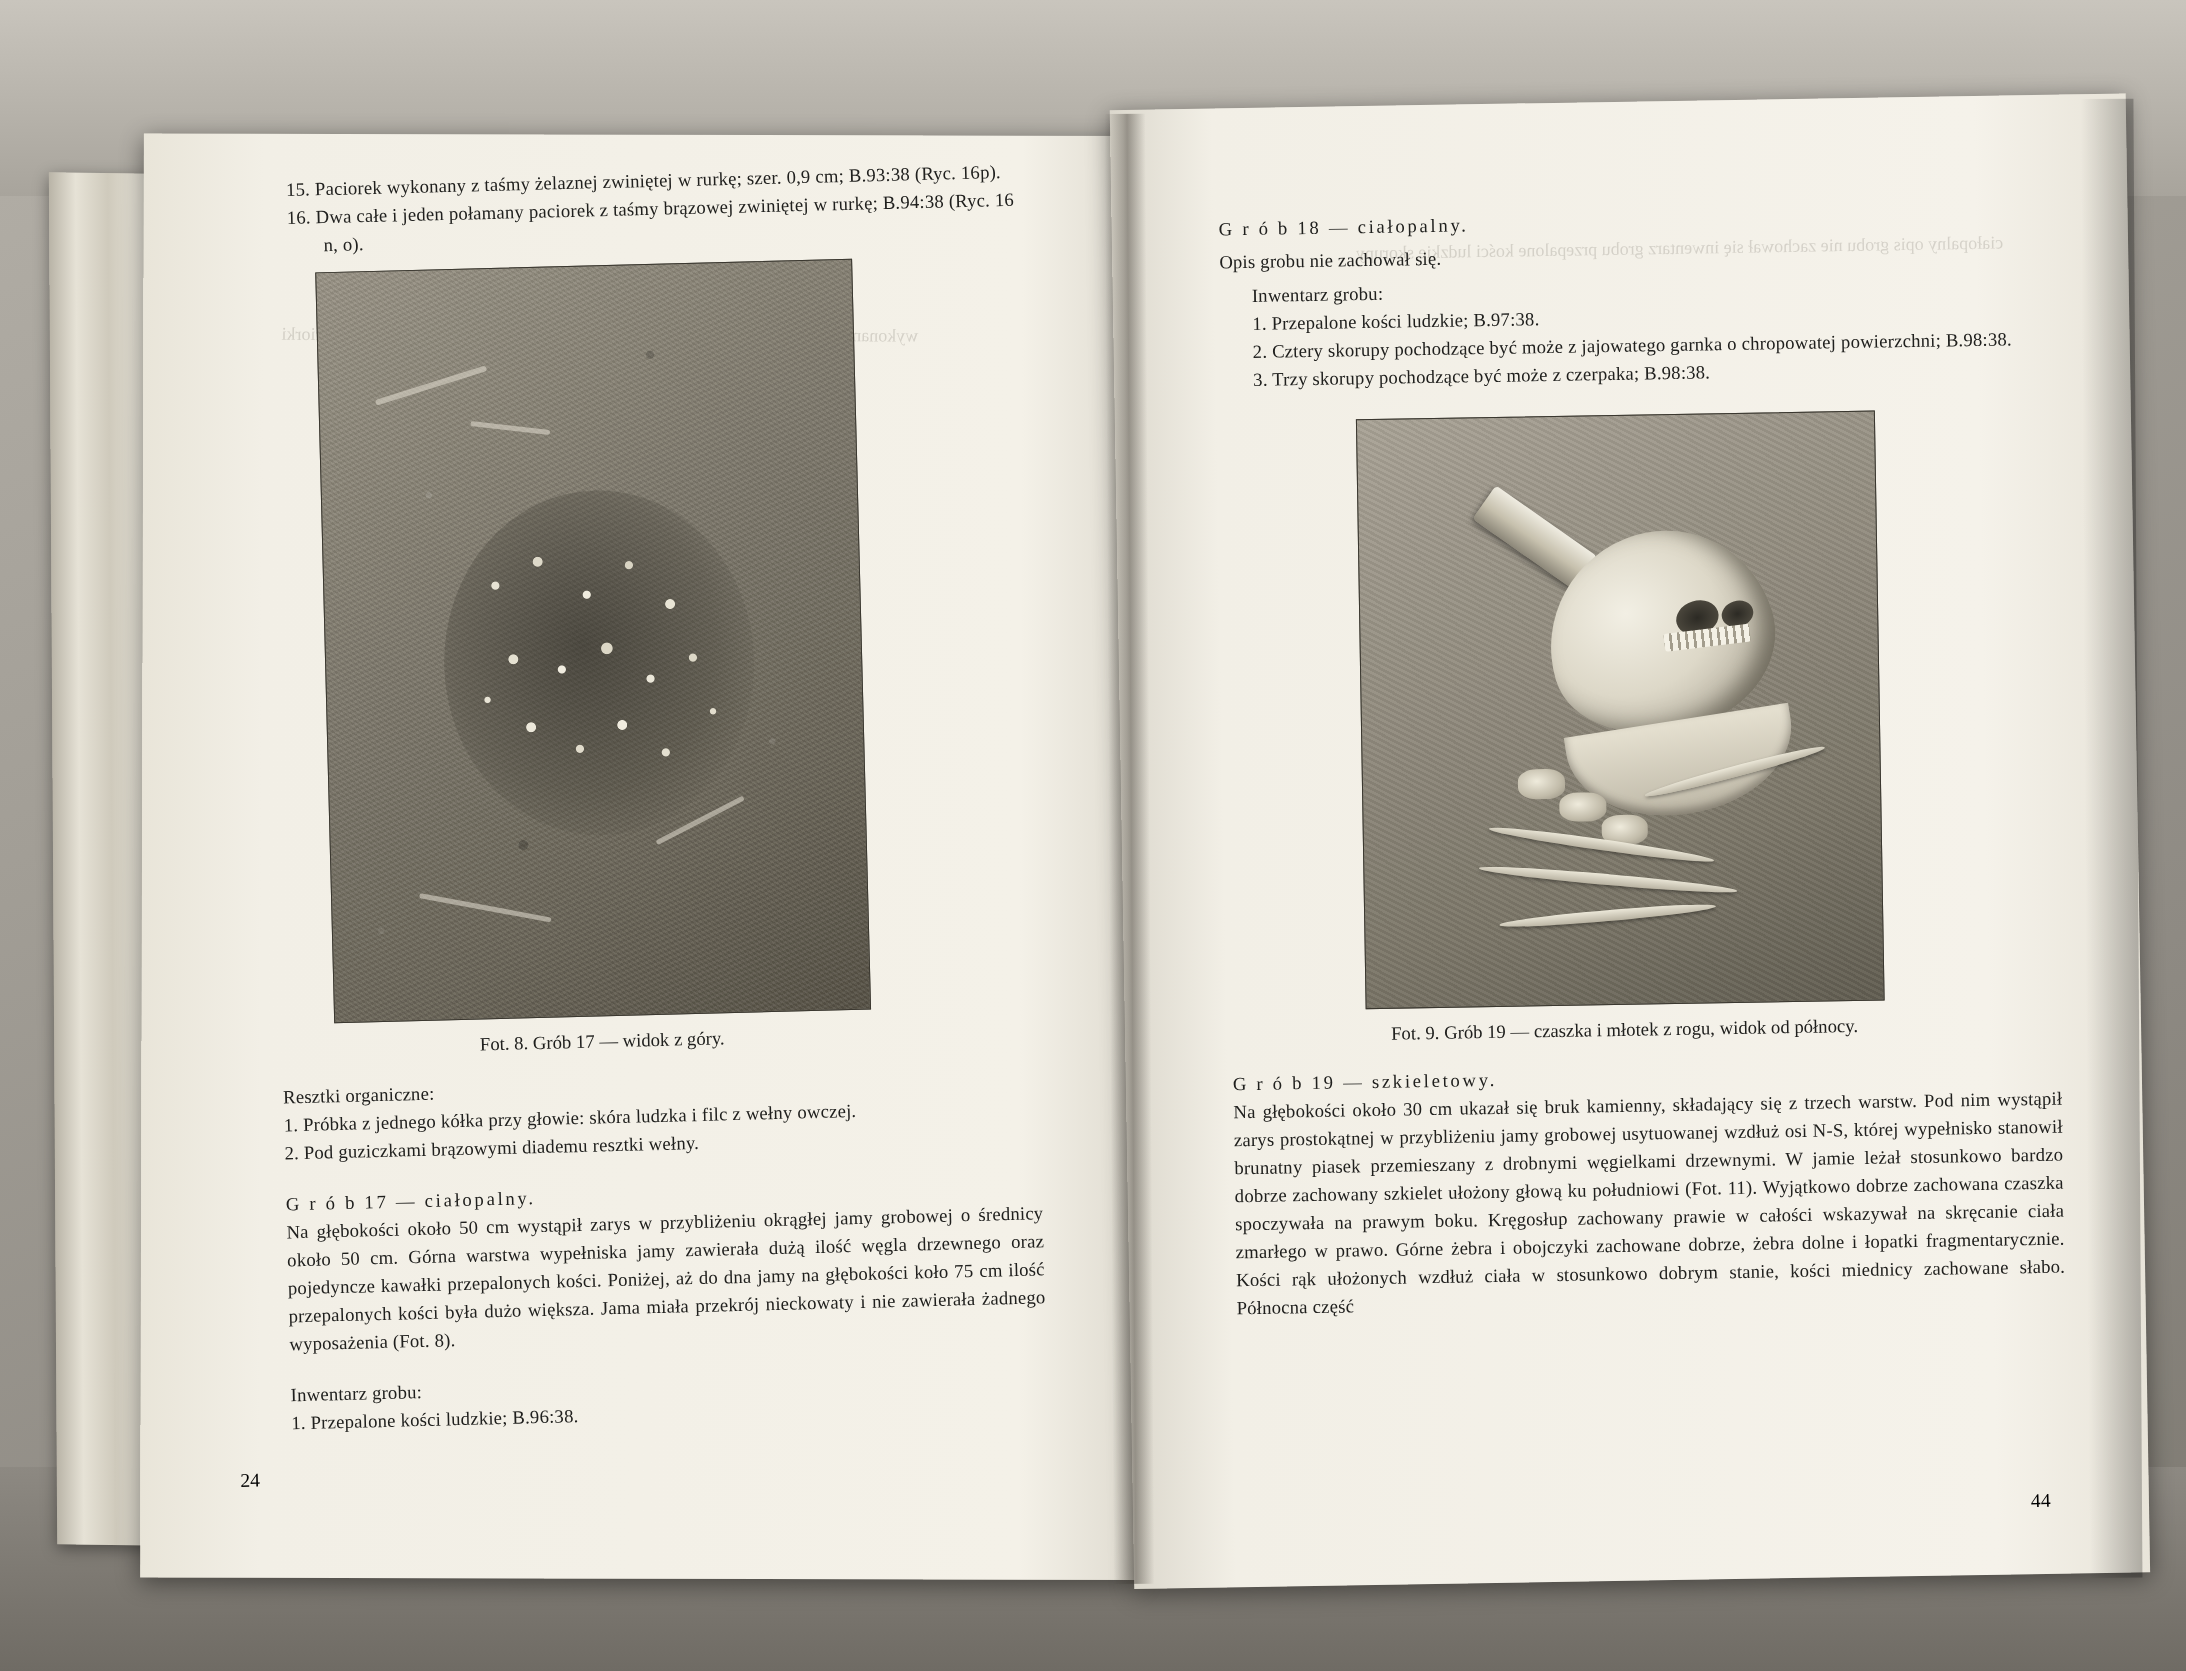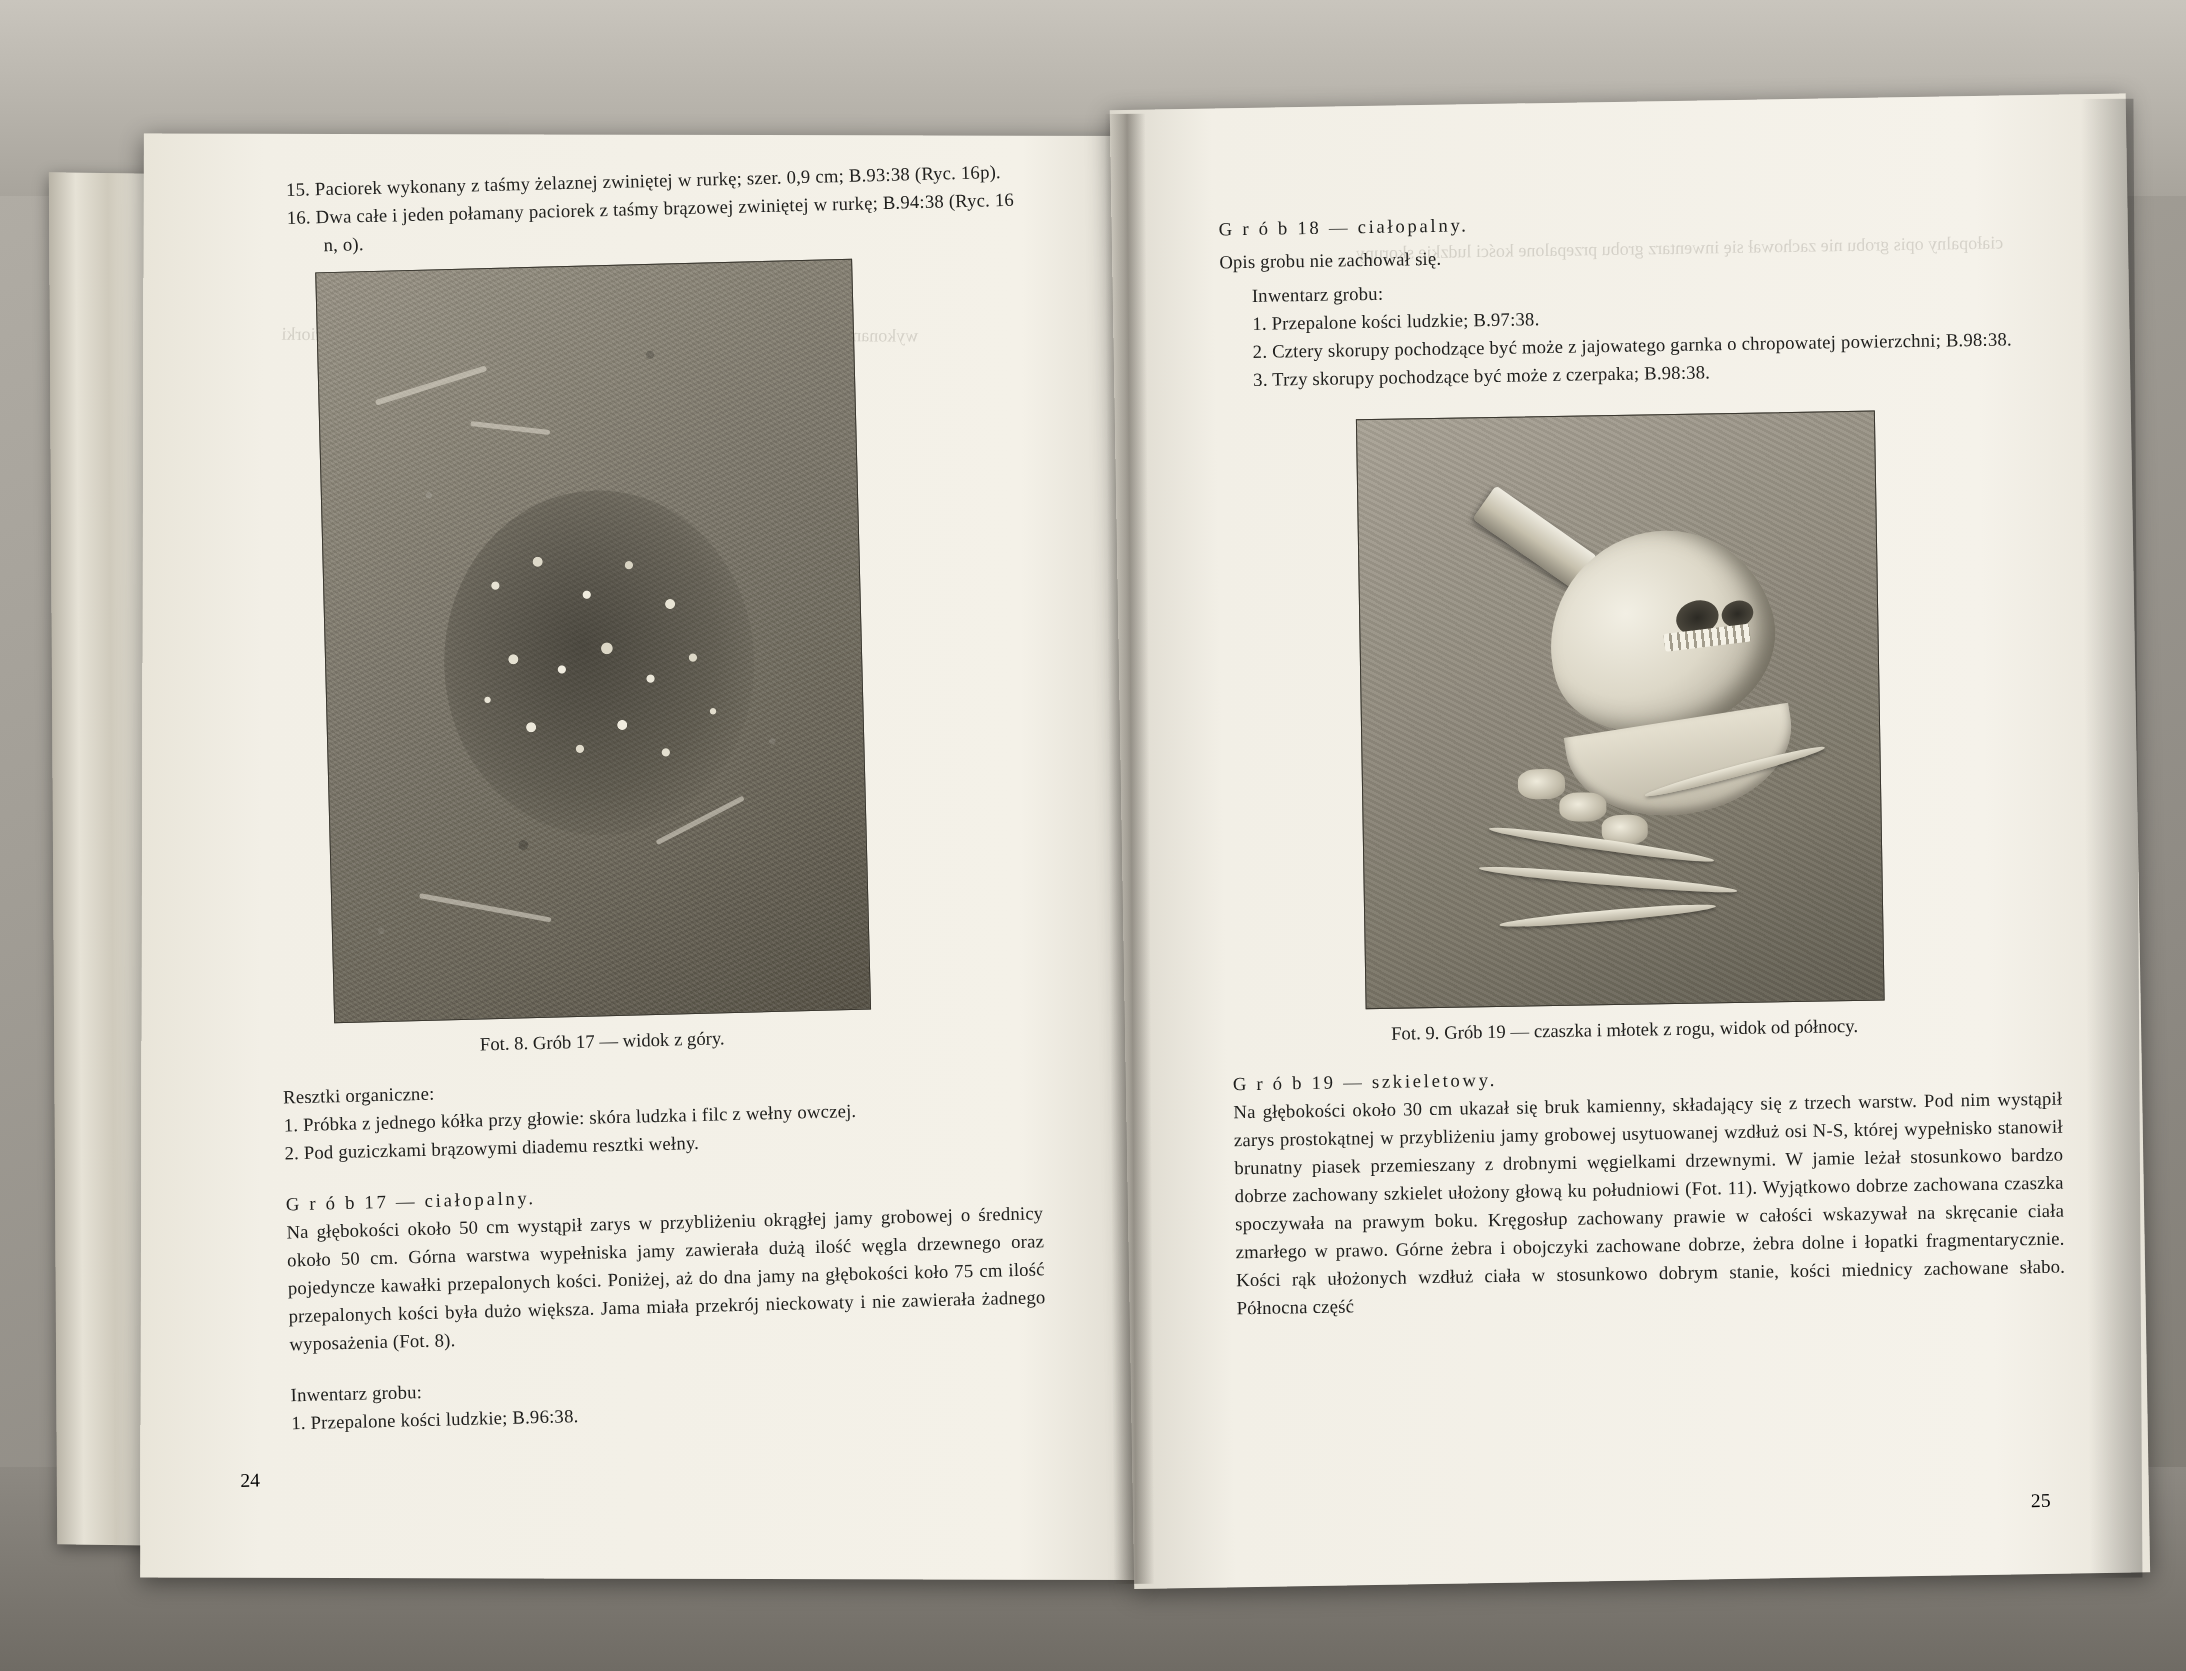--- a/index.html
+++ b/index.html
@@ -343,20 +343,20 @@
             <div class="rib" style="left:54%; top:60%; width:36%; transform:rotate(-14deg);"></div>
           </div>
         </div>
 
         <div class="caption" style="width:749px; margin-left:18px;">Fot. 9. Grób 19 — czaszka i młotek z rogu, widok od północy.</div>
 
         <div class="line blk spaced">G r ó b  19  —  szkieletowy.</div>
         <div class="line" style="text-align:justify;">Na głębokości około 30 cm ukazał się bruk kamienny, składający się z trzech warstw. Pod nim wystąpił zarys prostokątnej w przybliżeniu jamy grobowej usytuowanej wzdłuż osi N-S, której wypełnisko stanowił brunatny piasek przemieszany z drobnymi węgielkami drzewnymi. W jamie leżał stosunkowo bardzo dobrze zachowany szkielet ułożony głową ku południowi (Fot. 11). Wyjątkowo dobrze zachowana czaszka spoczywała na prawym boku. Kręgosłup zachowany prawie w całości wskazywał na skręcanie ciała zmarłego w prawo. Górne żebra i obojczyki zachowane dobrze, żebra dolne i łopatki fragmentarycznie. Kości rąk ułożonych wzdłuż ciała w stosunkowo dobrym stanie, kości miednicy zachowane słabo. Północna część</div>
       </div>
 
-      <div class="folio" style="right:98px; bottom:62px; transform:rotate(-0.6deg);">25</div>
+      <div class="folio" style="right:98px; bottom:62px; transform:rotate(-0.6deg);">44</div>
     </div>
 
     <div class="gutter"></div>
     <div class="shadow-edge"></div>
   </div>
 </div>
 
 
 </body></html>

